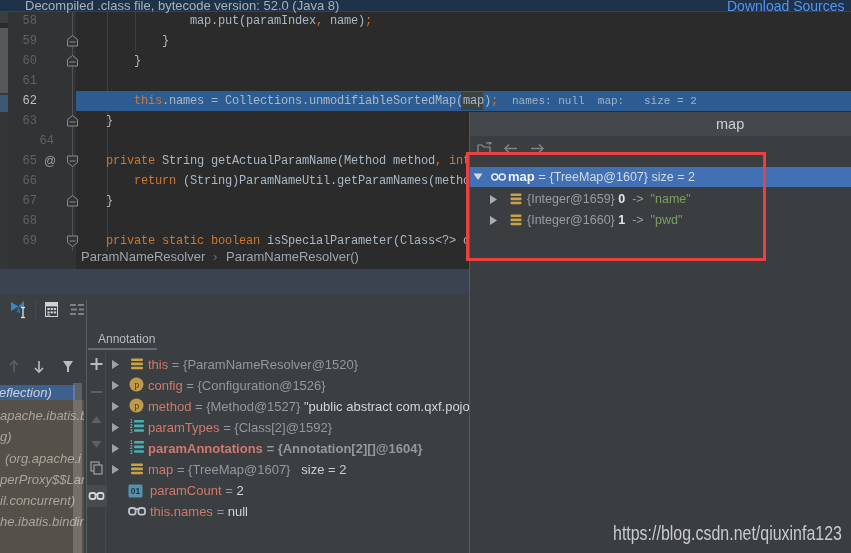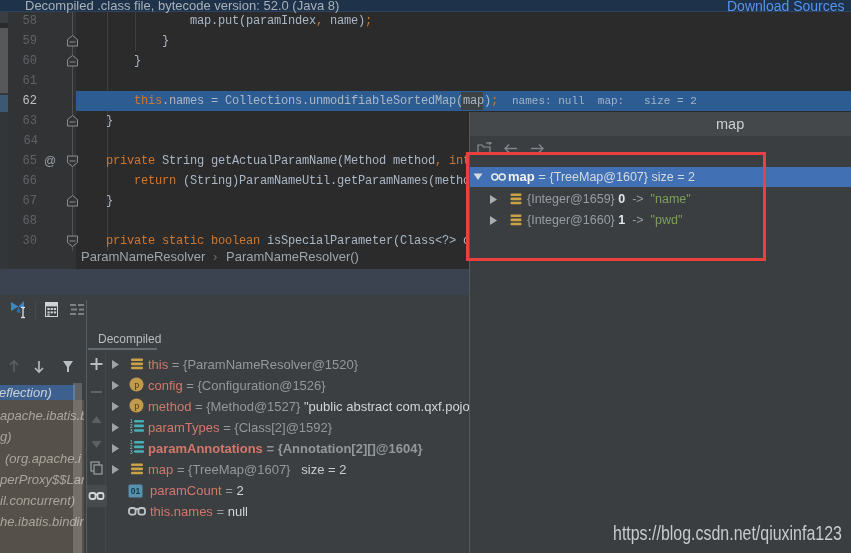--- a/index.html
+++ b/index.html
@@ -29,26 +29,26 @@
 
 <div class="abs" style="left:76px;top:91px;width:775px;height:20px;background:#2d5c93;"></div>
 <div class="abs" style="left:461px;top:92px;width:22px;height:18px;background:#3d4244;"></div>
 
 <div class="num" style="left:7px;top:11px;">58</div>
 <div class="num" style="left:7px;top:31px;">59</div>
 <div class="num" style="left:7px;top:51px;">60</div>
 <div class="num" style="left:7px;top:71px;">61</div>
 <div class="num" style="left:7px;top:91px;color:#bfc1c3;">62</div>
 <div class="num" style="left:7px;top:111px;">63</div>
-<div class="num" style="left:8px;top:131px;">64</div>
+<div class="num" style="left:24px;top:131px;">64</div>
 <div class="num" style="left:7px;top:151px;">65</div>
 <div class="num" style="left:7px;top:171px;">66</div>
 <div class="num" style="left:7px;top:191px;">67</div>
 <div class="num" style="left:7px;top:211px;">68</div>
-<div class="num" style="left:7px;top:231px;">30</div>
+<div class="num" style="left:7px;top:231px;">69</div>
 <div class="abs" style="left:44px;top:151px;width:14px;height:20px;color:#9aa0a6;font-size:12px;line-height:20px;">@</div>
 
 <svg class="abs" style="left:66px;top:11px;" width="14" height="240" viewBox="0 0 14 240">
 <g stroke="#8a8d8f" fill="#313335" stroke-width="1">
 <path d="M1.5 28.5 L6.5 24.5 L11.5 28.5 L11.5 35 L1.5 35 Z"></path>
 <path d="M1.5 48.5 L6.5 44.5 L11.5 48.5 L11.5 55 L1.5 55 Z"></path>
 <path d="M1.5 108.5 L6.5 104.5 L11.5 108.5 L11.5 115 L1.5 115 Z"></path>
 <path d="M1.5 145 L11.5 145 L11.5 151.5 L6.5 155.5 L1.5 151.5 Z"></path>
 <path d="M1.5 188.5 L6.5 184.5 L11.5 188.5 L11.5 195 L1.5 195 Z"></path>
 <path d="M1.5 225 L11.5 225 L11.5 231.5 L6.5 235.5 L1.5 231.5 Z"></path>
@@ -142,21 +142,21 @@
 <div class="abs" style="left:0px;top:46px;line-height:15px;">g)</div>
 <div class="abs" style="left:5px;top:68px;line-height:15px;">(org.apache.i</div>
 <div class="abs" style="left:0px;top:89px;line-height:15px;">perProxy$$Lam</div>
 <div class="abs" style="left:0px;top:110px;line-height:15px;">il.concurrent)</div>
 <div class="abs" style="left:0px;top:131px;line-height:15px;">he.ibatis.bindin</div>
 </div>
 <div class="abs" style="left:73px;top:383px;width:9px;height:170px;background:rgba(255,255,255,0.18);"></div>
 <div class="abs" style="left:86px;top:300px;width:1px;height:253px;background:#585c5e;"></div>
 <div class="abs" style="left:105px;top:352px;width:1px;height:201px;background:#45484a;"></div>
 
-<div class="abs" style="left:98px;top:332px;font-size:12px;color:#b8bcc0;">Decompiled</div>
+<div class="abs" style="left:98px;top:332px;font-size:12px;color:#b8bcc0;">Annotation</div>
 <div class="abs" style="left:88px;top:348px;width:69px;height:2px;background:#626a72;"></div>
 
 <div class="abs" style="left:87px;top:485px;width:20px;height:22px;background:#474b4e;"></div>
 <svg class="abs" style="left:88px;top:357px;" width="17" height="160" viewBox="0 0 17 160">
 <g stroke="#b8bdc2" stroke-width="2">
       <line x1="8.5" y1="1" x2="8.5" y2="13"></line>
       <line x1="2.5" y1="7" x2="14.5" y2="7"></line>
     </g>
 <line x1="3" y1="35" x2="14" y2="35" stroke="#5f6365" stroke-width="2"></line>
 <path d="M3.5 66 L8.5 59 L13.5 66 Z" fill="#5c6063"></path>

